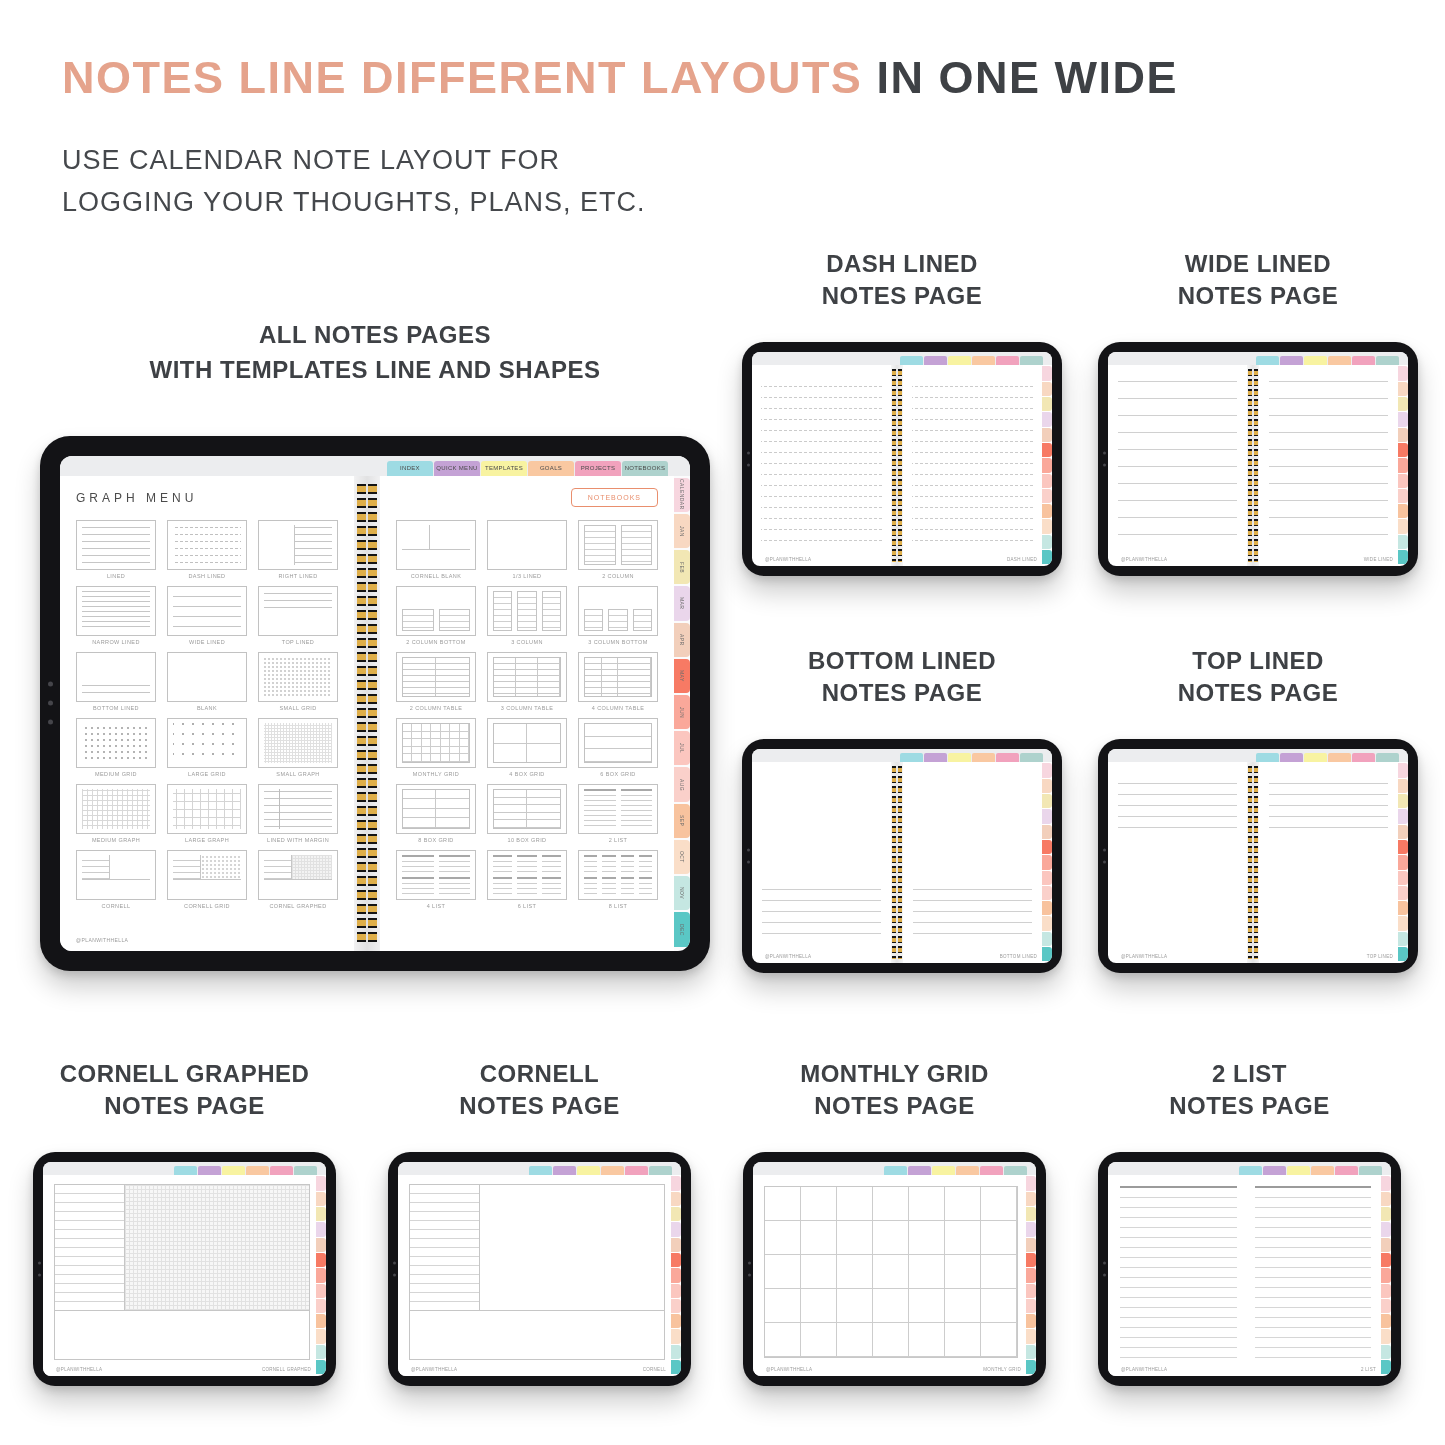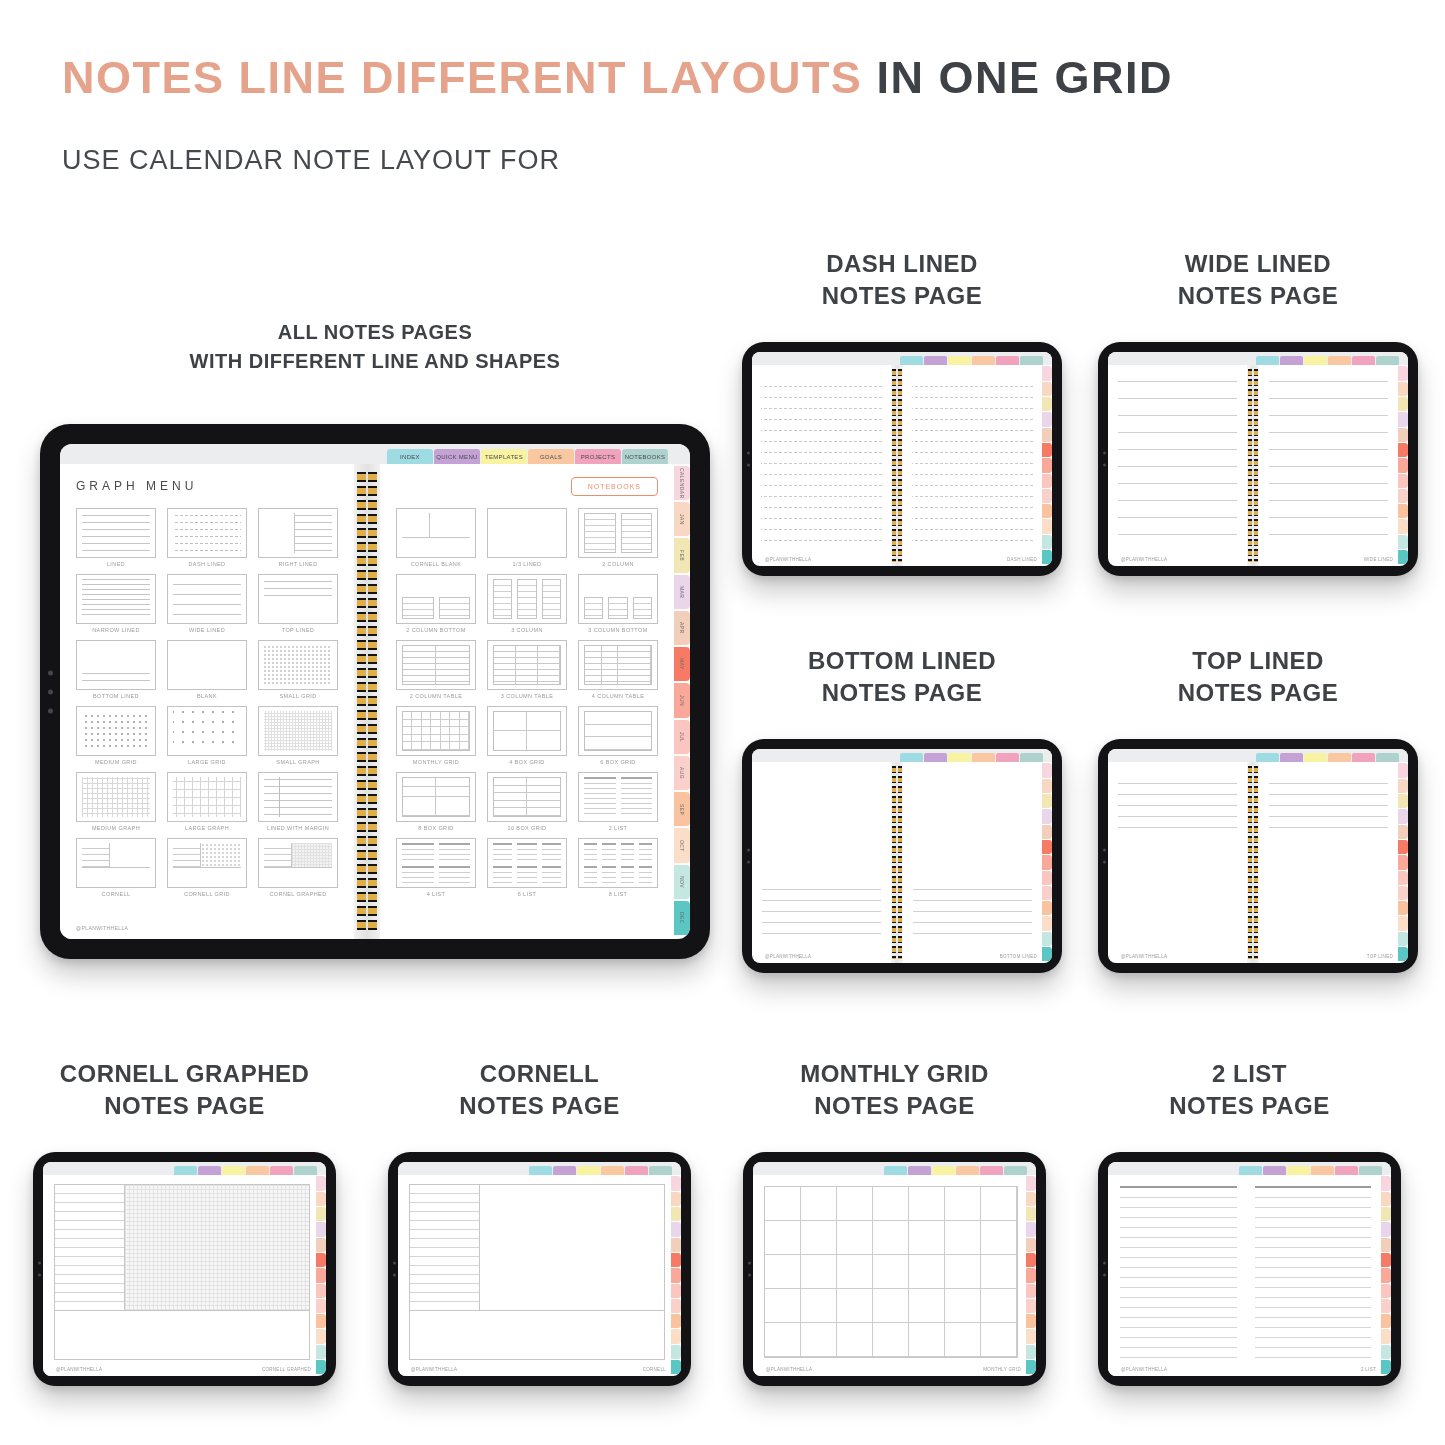--- a/index.html
+++ b/index.html
@@ -8,21 +8,21 @@
 
   
   .hero{position:absolute;left:62px;top:52px;width:1330px;}
   .title{margin:0;font-size:45px;font-weight:800;letter-spacing:1.5px;line-height:1.15;white-space:nowrap;}
   .title .accent{color:#E5A38C;}
   .title .dark{color:#3E4145;}
   .subtitle{margin:36px 0 0 0;font-size:27px;letter-spacing:1px;line-height:1.55;color:#45484C;font-weight:500;}
 
   
   .sec-caption{font-size:24px;font-weight:800;letter-spacing:.5px;line-height:1.34;text-align:center;color:#3E4145;}
-  .main-caption{font-size:20px;line-height:1.45;}
+  .main-caption{font-size:24px;line-height:1.45;}
 
   
   .tablet{position:relative;box-sizing:border-box;background:#131316;border-radius:22px;
           box-shadow:0 16px 26px rgba(0,0,0,.20),0 4px 8px rgba(0,0,0,.14);}
   .tablet.small{width:100%;height:234px;padding:10px;margin-top:30px;}
   .tablet.big{width:670px;height:535px;padding:20px;border-radius:30px;margin-top:48px;}
   .cam{position:absolute;left:4px;top:50%;transform:translateY(-50%);display:flex;flex-direction:column;gap:9px;width:4px;align-items:center;}
   .cam .dot{width:3px;height:3px;border-radius:50%;background:#45454a;}
   .tablet.big .cam{left:8px;gap:14px;}
   .tablet.big .cam .dot{width:5px;height:5px;}
@@ -192,28 +192,28 @@
   .pv5{left:388px;top:1058px;width:303px;}
   .pv6{left:743px;top:1058px;width:303px;}
   .pv7{left:1098px;top:1058px;width:303px;}
 </style>
 </head>
 <body>
 
 <div class="canvas">
 
   <header class="hero">
-    <h1 class="title"><span class="accent">NOTES LINE DIFFERENT LAYOUTS</span> <span class="dark">IN ONE GRID</span></h1>
-    <p class="subtitle"><span>USE CALENDAR NOTE LAYOUT FOR</span><br></p>
+    <h1 class="title"><span class="accent">NOTES LINE DIFFERENT LAYOUTS</span> <span class="dark">IN ONE WIDE</span></h1>
+    <p class="subtitle"><span>USE CALENDAR NOTE LAYOUT FOR</span><br><span>LOGGING YOUR THOUGHTS, PLANS, ETC.</span></p>
   </header>
 
   <section class="main-sec">
     <div class="sec-caption main-caption">
       <div>ALL NOTES PAGES</div>
-      <div>WITH DIFFERENT LINE AND SHAPES</div>
+      <div>WITH TEMPLATES LINE AND SHAPES</div>
     </div>
     <div class="tablet big">
       <div class="cam">
           <span class="dot"></span>
           <span class="dot"></span>
           <span class="dot"></span>
         </div>
       <div class="screen">
         <div class="topbar" id="big-top">
             <div class="tab-top" style="background: rgb(158, 219, 227);">

